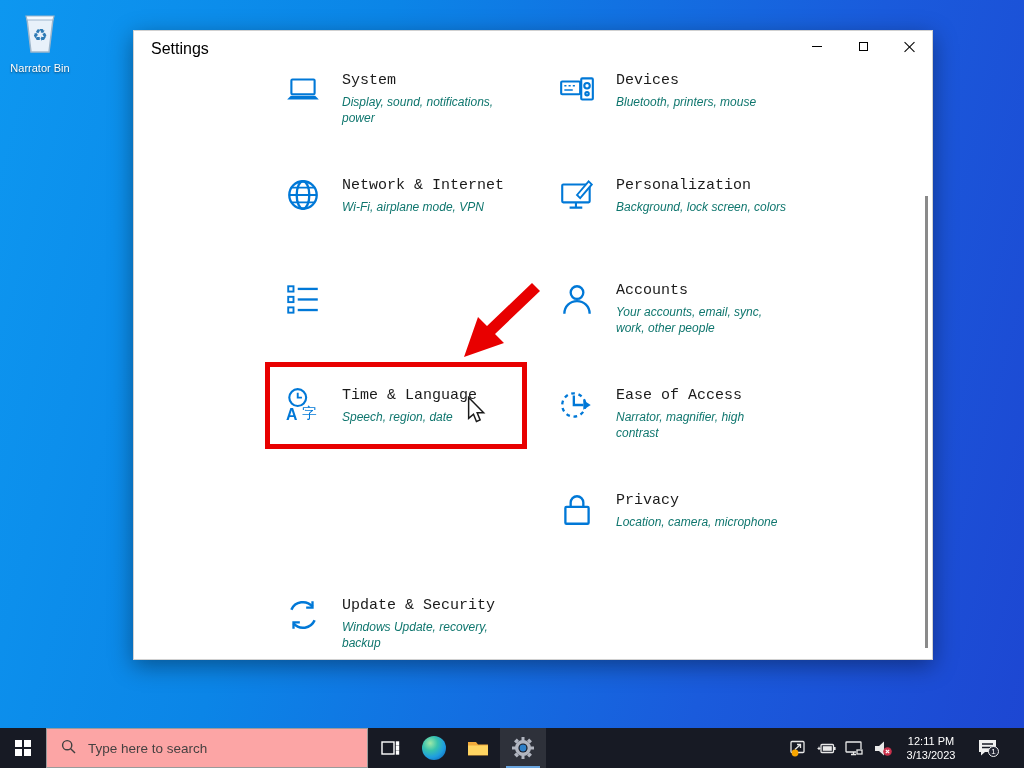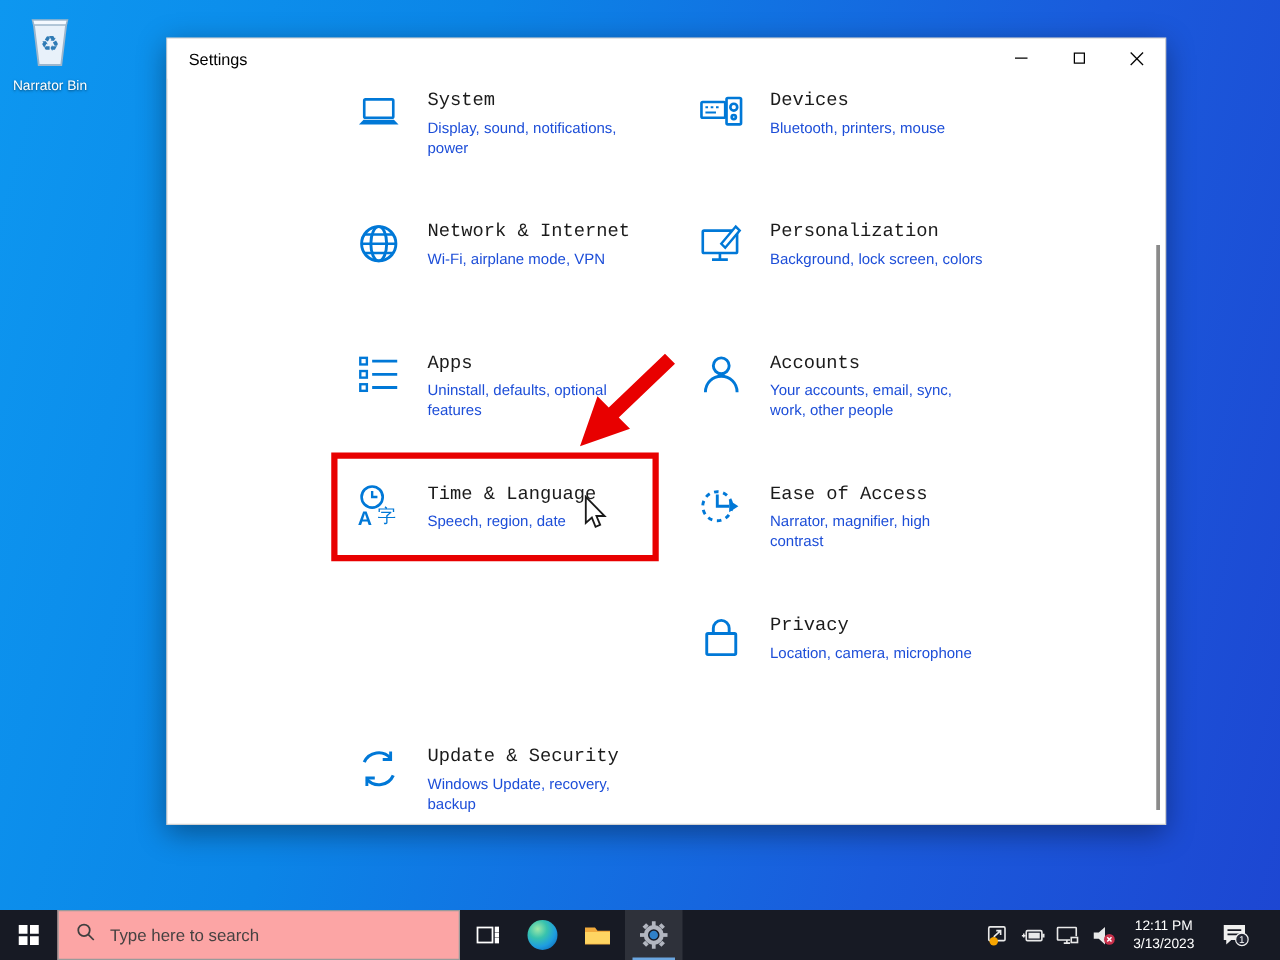--- a/index.html
+++ b/index.html
@@ -13,33 +13,33 @@
   
   .recycle-bin { position:absolute; left:8px; top:8px; width:64px; text-align:center; cursor:default; }
   .recycle-bin .label { margin-top:2px; color:#fff; font-size:11px; text-shadow:0 1px 2px rgba(0,0,0,.55); }
 
   
   .window {
     position:absolute; left:133px; top:30px; width:800px; height:630px;
     background:#fff; box-shadow:0 6px 22px rgba(0,0,0,.38); border:1px solid rgba(0,0,0,.18);
   }
   .titlebar { position:absolute; left:0; top:0; width:100%; height:32px; background:#fff; }
-  .titlebar .title { position:absolute; left:17px; top:9px; font-size:13px; color:#000; }
+  .titlebar .title { position:absolute; left:17px; top:9px; font-size:16px; color:#000; }
   .win-controls { position:absolute; right:0; top:0; display:flex; }
   .win-btn { width:46px; height:30px; display:flex; align-items:center; justify-content:center; }
   .glyph-min { width:10px; height:0; border-top:1px solid #000; }
   .glyph-max { width:9px; height:9px; border:1px solid #000; }
   .glyph-close { position:relative; width:11px; height:11px; }
   .glyph-close::before,.glyph-close::after{content:"";position:absolute;left:5px;top:-1px;width:1px;height:14px;background:#000;}
   .glyph-close::before{transform:rotate(45deg);} .glyph-close::after{transform:rotate(-45deg);}
 
   .tile { position:absolute; display:flex; gap:20px; width:250px; cursor:pointer; }
   .tile .ticon { flex:0 0 38px; height:38px; margin-top:0px; }
   .tile .t-title { font-size:15px; color:#1b1b1b; line-height:20px;font-family:Liberation Mono, monospace; }
-  .tile .t-sub { font-size:12px; color:#1d4ed8; line-height:16px; margin-top:3px; white-space:pre-line; max-width:185px; }
+  .tile .t-sub { font-size:12px; color:#0f766e; line-height:16px; margin-top:3px; white-space:pre-line; max-width:185px;font-style:italic; }
 
   .scroll-thumb { position:absolute; right:4px; top:165px; width:3px; height:452px; background:#8a8a8a; }
 
   
   .hl-rect { position:absolute; left:265px; top:362px; width:262px; height:87px;
              border:5px solid #e80000; pointer-events:none; }
   .anno-svg { position:absolute; left:0; top:0; width:1024px; height:768px; pointer-events:none; }
 
   
   .taskbar { position:absolute; left:0; bottom:0; width:1024px; height:40px; background:#171a24;
@@ -152,25 +152,20 @@
     <div class="tile" style="left:150px;top:250px">
       <span class="ticon">
         <svg width="38" height="38" viewBox="0 0 36 36" fill="none" stroke="#0078d7" stroke-width="2.2">
           <rect x="4" y="5" width="5" height="5" stroke-width="1.8"></rect>
             <path d="M13 7.5 h19"></path>
           <rect x="4" y="15" width="5" height="5" stroke-width="1.8"></rect>
             <path d="M13 17.5 h19"></path>
           <rect x="4" y="25" width="5" height="5" stroke-width="1.8"></rect>
             <path d="M13 27.5 h19"></path>
         </svg></span>
-      <div>
-          <div class="t-title">Apps</div>
-           <div class="t-sub">Uninstall, defaults, optional
-features</div>
-        </div>
     </div>
 
     <div class="tile" style="left:424px;top:250px">
       <span class="ticon">
         <svg width="38" height="38" viewBox="0 0 36 36" fill="none" stroke="#0078d7" stroke-width="2.2">
           <circle cx="18" cy="11" r="6"></circle>
             <path d="M6 31 c0-7 5.4-12 12-12 s12 5 12 12"></path>
         </svg></span>
       <div>
           <div class="t-title">Accounts</div>

